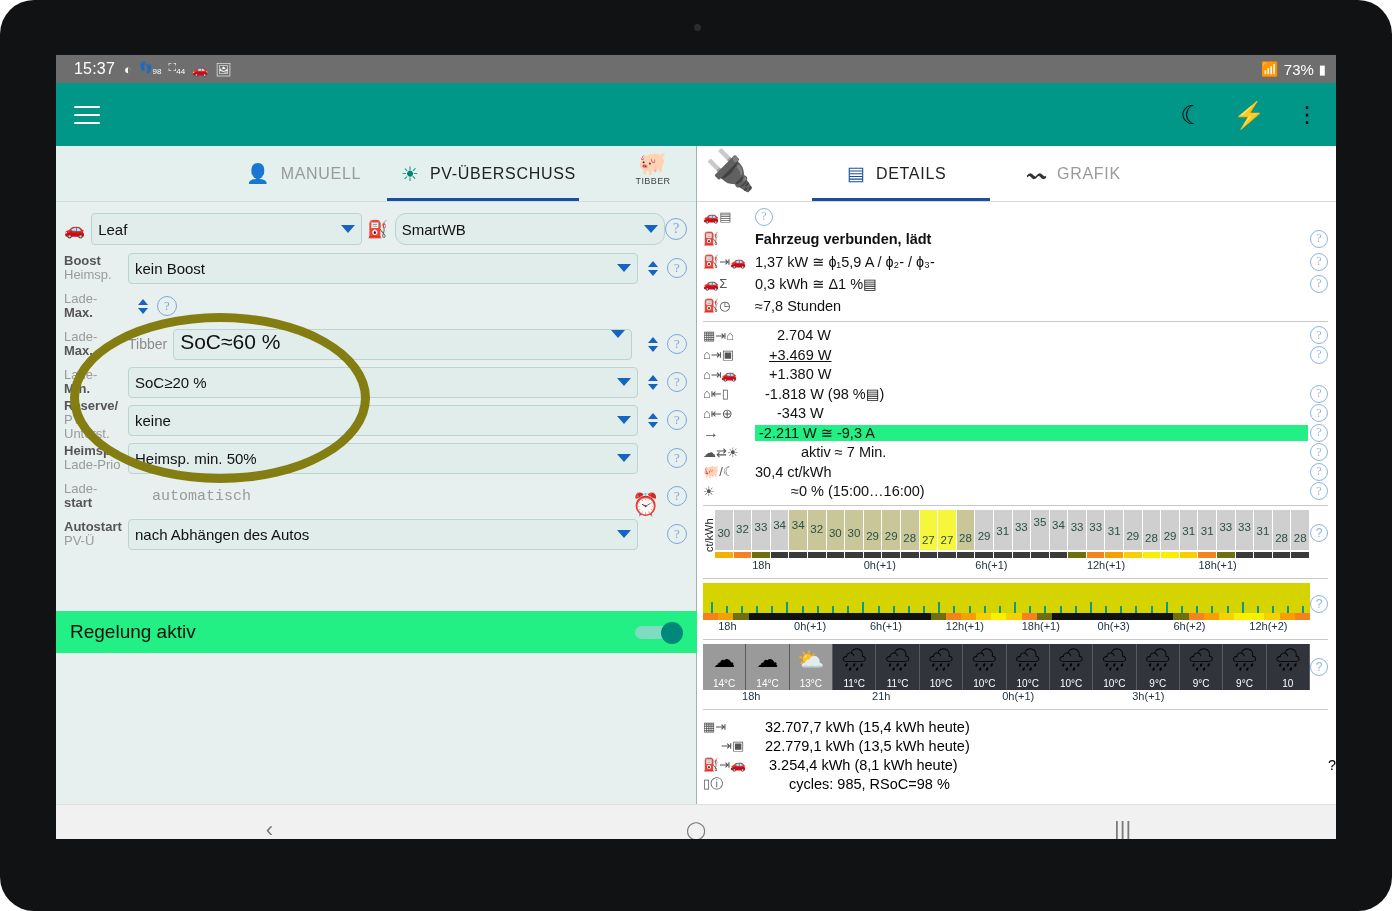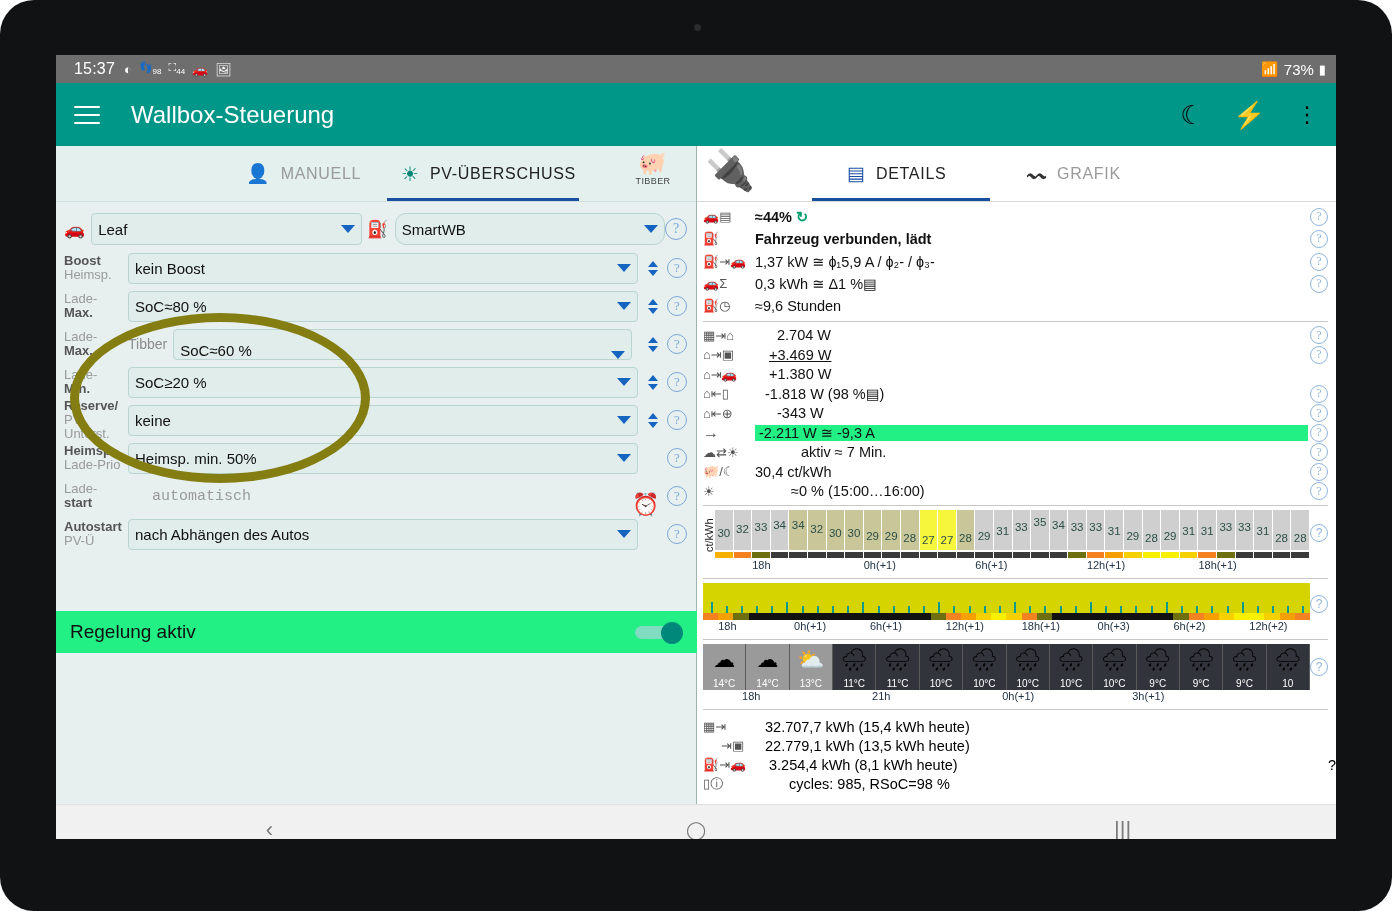--- a/index.html
+++ b/index.html
@@ -83,21 +83,21 @@
   .sel.plain { background:transparent; border:none; color:#9a9a9a;font-family:Liberation Mono, monospace; }
   .caret {
     margin-left:auto; width:0;height:0;
     border-left:7px solid transparent; border-right:7px solid transparent;
     border-top:8px solid #1565c0;
   }
   .prefix { color:#8b8b8b; font-size:14px; padding-right:6px; }
   .subsel {
     flex:1; height:31px; background:#e0edeb;
     border:1px solid #b9d4d1; border-radius:4px;
-    display:flex; align-items:flex-end; padding:0 6px; font-size:15px;
+    display:flex; align-items:flex-start; padding:0 6px; font-size:21px;
   }
   .spin { width:19px; margin:0 5px; display:flex; flex-direction:column; align-items:center; gap:3px; color:#1565c0;}
   .spin .up,.spin .dn { width:0;height:0;border-left:5px solid transparent;border-right:5px solid transparent;}
   .spin .up { border-bottom:6px solid #1565c0;}
   .spin .dn { border-top:6px solid #1565c0;}
   .help {
     width:22px;height:22px;border-radius:50%;border:1.6px solid #7ba7da;
     color:#7ba7da; font-size:14px; display:flex;align-items:center;justify-content:center;
     margin-right:9px; flex:none; cursor:pointer; font-family:"Liberation Serif",serif;
   }
@@ -198,21 +198,20 @@
         <span style="font-size:13px;">▮</span>
       </span>
     </div>
 
     <div id="appbar">
       <div class="hamburger">
         <span></span>
           <span></span>
           <span></span>
       </div>
-      <div class="title">Wallbox-Steuerung</div>
       <div class="appbar-right">
         <span style="color:#000;font-size:26px;line-height:1;">☾</span>
         <span style="color:#000;font-size:26px;line-height:1;">⚡</span>
         <span style="color:#000;font-size:22px;line-height:1;">⋮</span>
       </div>
     </div>
 
     <div id="content">
 
       <div id="leftpane">
@@ -266,24 +265,20 @@
               <div class="help small">?</div>
             </div>
           </div>
 
           <div class="frow">
             <div class="flabel">
               <i>Lade-</i>
               <b>Max.</b>
             </div>
             <div class="fctl">
-              <div class="sel">
-                <span>SoC≈80 %</span>
-                <span class="caret"></span>
-              </div>
               <div class="spin">
                   <span class="up"></span>
                   <span class="dn"></span>
                 </div>
               <div class="help small">?</div>
             </div>
           </div>
 
           <div class="frow">
             <div class="flabel">
@@ -407,24 +402,20 @@
             <span style="font-size:19px;color:#333;">〰</span>
             <span class="tlabel">GRAFIK</span>
           </div>
           <div class="tab-underline" style="left:115px; width:178px;"></div>
         </div>
 
         <div style="padding-top:5px;">
 
           <div class="drow">
             <span class="ic">🚗▤</span>
-            <span class="val bold">
-              <span>≈44%</span>
-              <span style="color:#00a070;">↻</span>
-            </span>
             <span class="q">?</span>
           </div>
 
           <div class="drow" style="height:24px;">
             <span class="ic">⛽</span>
             <span class="val bold">Fahrzeug verbunden, lädt</span>
             <span class="q">?</span>
           </div>
 
           <div class="drow" style="height:22px;">
@@ -434,21 +425,21 @@
           </div>
 
           <div class="drow" style="height:22px;">
             <span class="ic">🚗Σ</span>
             <span class="val">0,3 kWh ≅ Δ1 %▤</span>
             <span class="q">?</span>
           </div>
 
           <div class="drow" style="height:22px;">
             <span class="ic">⛽◷</span>
-            <span class="val">≈9,6 Stunden</span>
+            <span class="val">≈7,8 Stunden</span>
             <span class="qspace"></span>
           </div>
 
           <div class="sep"></div>
 
           <div class="drow">
             <span class="ic">▦⇥⌂</span>
             <span class="val" style="padding-left:22px;">2.704 W</span>
             <span class="q">?</span>
           </div>

